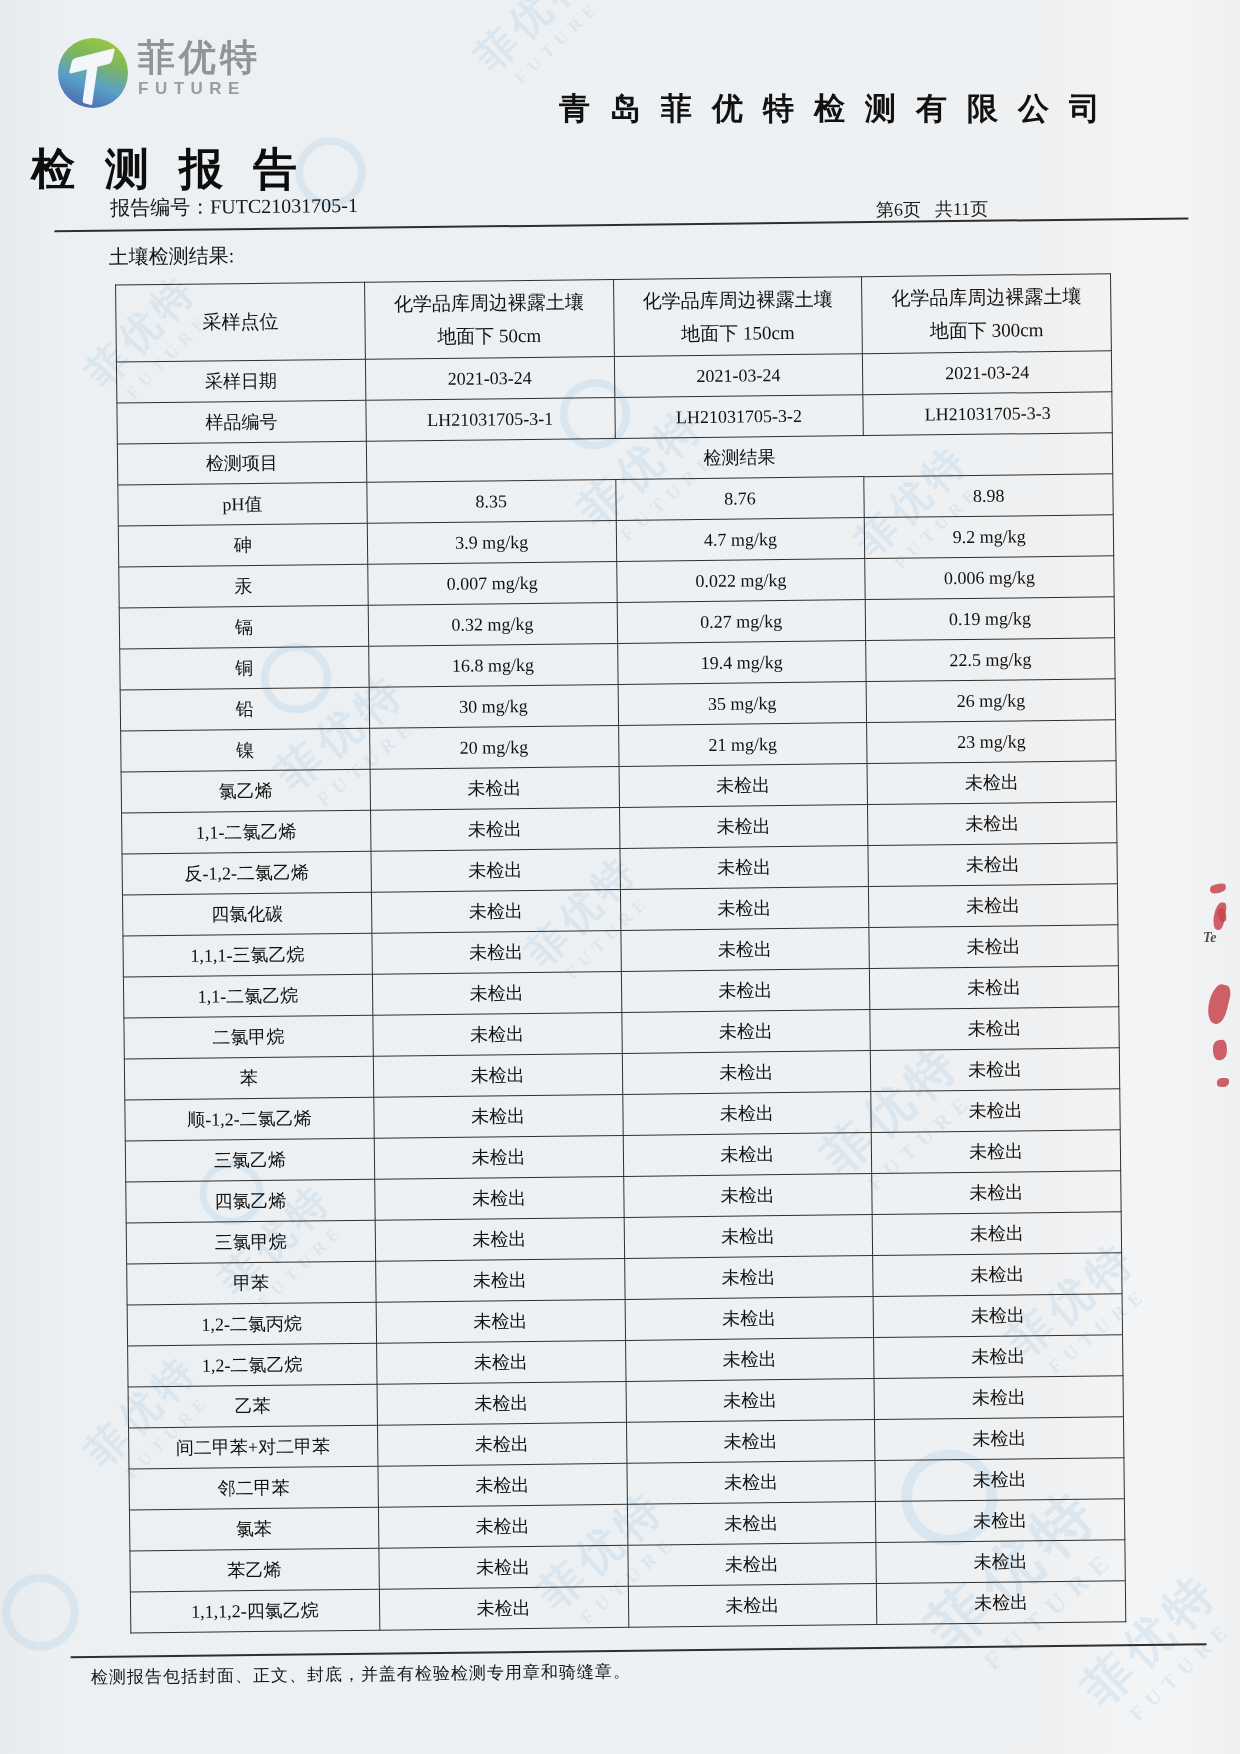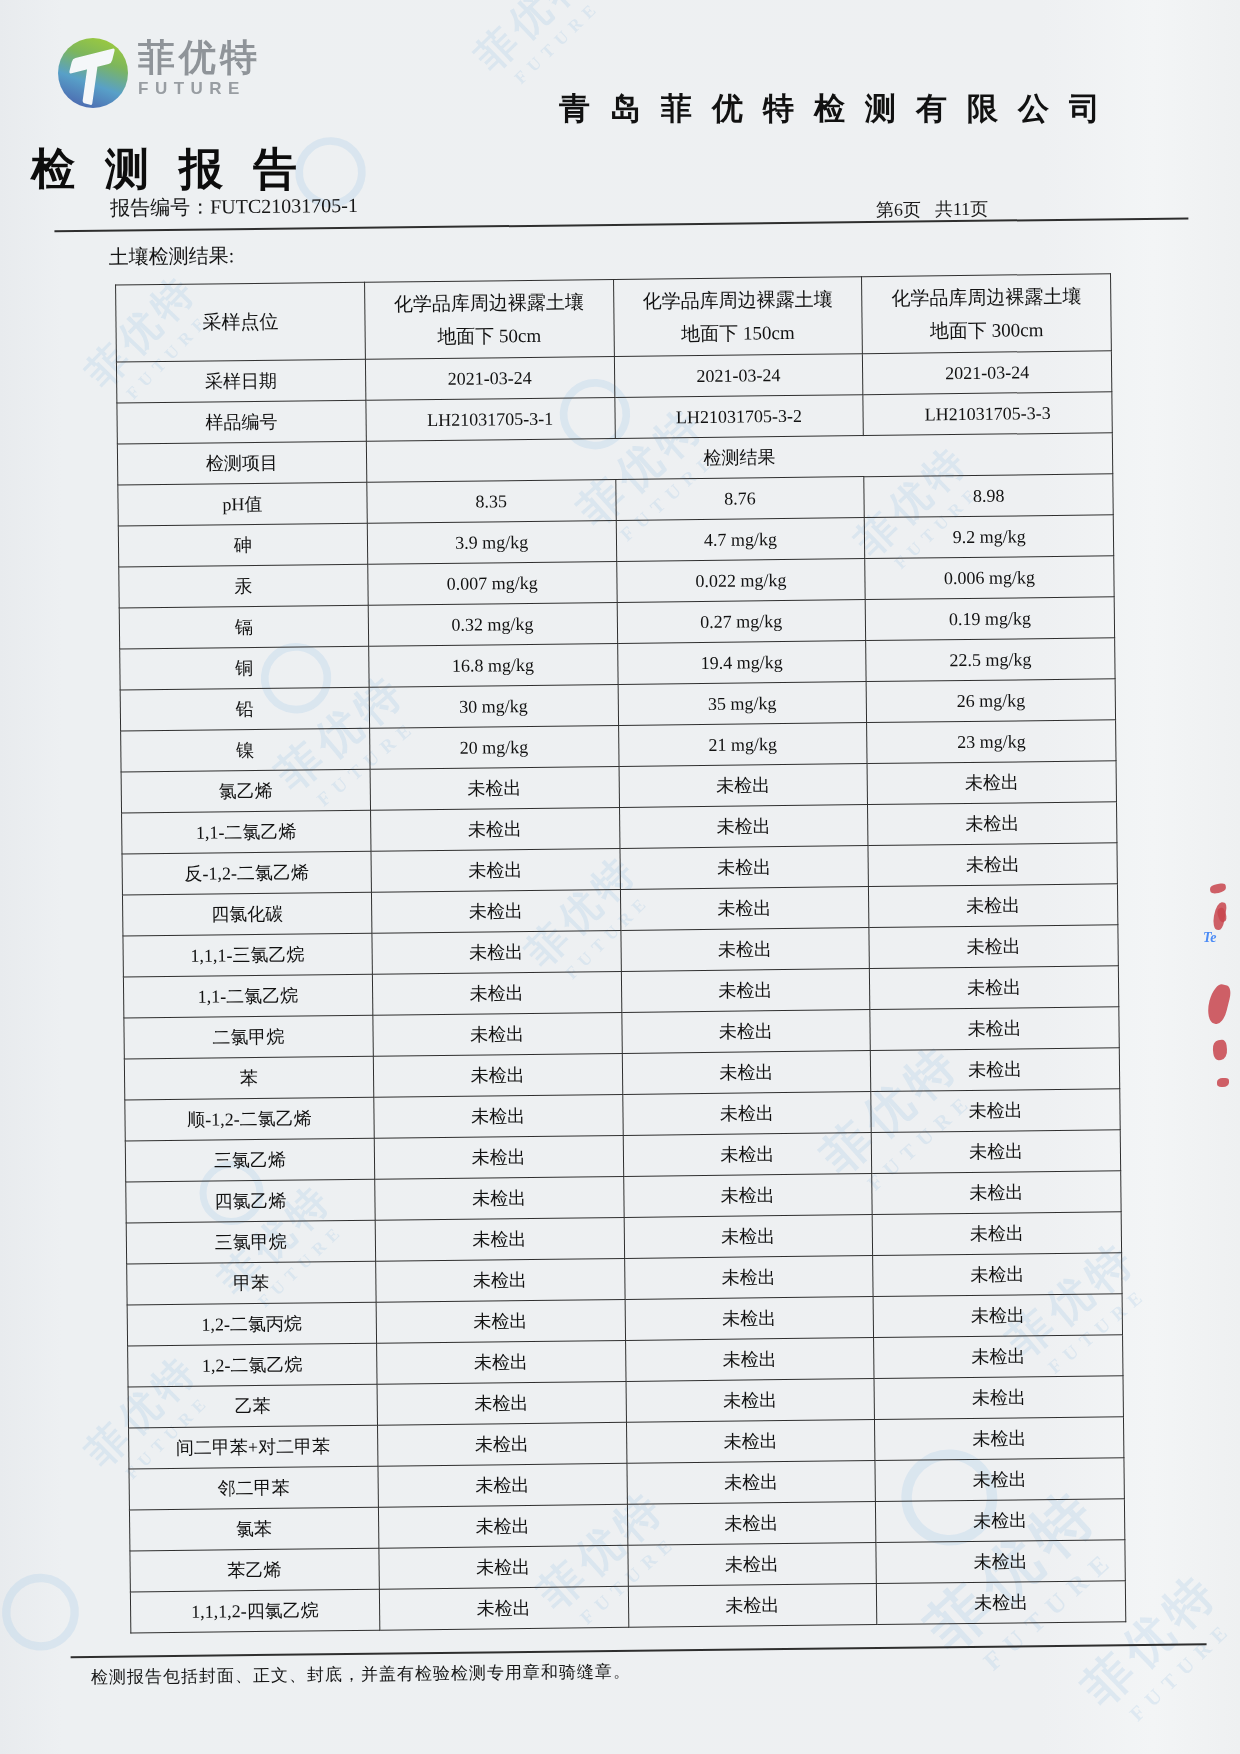--- a/index.html
+++ b/index.html
@@ -62,21 +62,21 @@
 
   .rule2{height:2px;background:#2e2e2e;margin:22px 50px 0 54px;}
   .footer-note{margin:8px 0 0 74px;font-size:17px;color:#161616;letter-spacing:1px;}
 
   
   .stamp-edge{position:absolute;z-index:3;pointer-events:none;}
   .frag{position:absolute;background:#c8454e;opacity:.85;border-radius:45% 30% 50% 35%;}
   .frag1{left:1210px;top:884px;width:16px;height:9px;transform:rotate(-8deg);}
   .frag2{left:1214px;top:902px;width:11px;height:28px;transform:rotate(10deg);border-radius:60% 30% 40% 55%;}
   .frag3{left:1218px;top:908px;width:8px;height:14px;transform:rotate(-20deg);}
-  .frag-te{position:absolute;left:1203px;top:930px;color:#3b82f6;font-size:14px;font-weight:bold;
+  .frag-te{position:absolute;left:1203px;top:930px;color:#404040;font-size:14px;font-weight:bold;
       font-style:italic;opacity:.9;}
   .frag4{left:1209px;top:984px;width:19px;height:40px;transform:rotate(14deg);border-radius:55% 35% 45% 60%;}
   .frag5{left:1213px;top:1040px;width:14px;height:20px;transform:rotate(-6deg);}
   .frag6{left:1217px;top:1078px;width:12px;height:9px;}
 </style>
 </head>
 <body>
 
 <div class="page">
 

